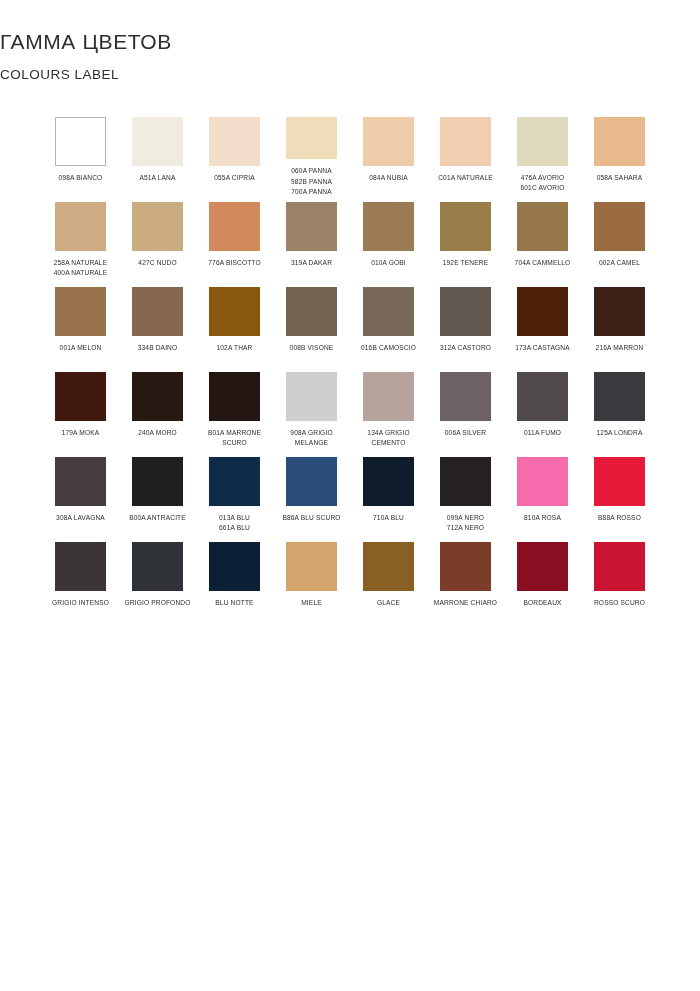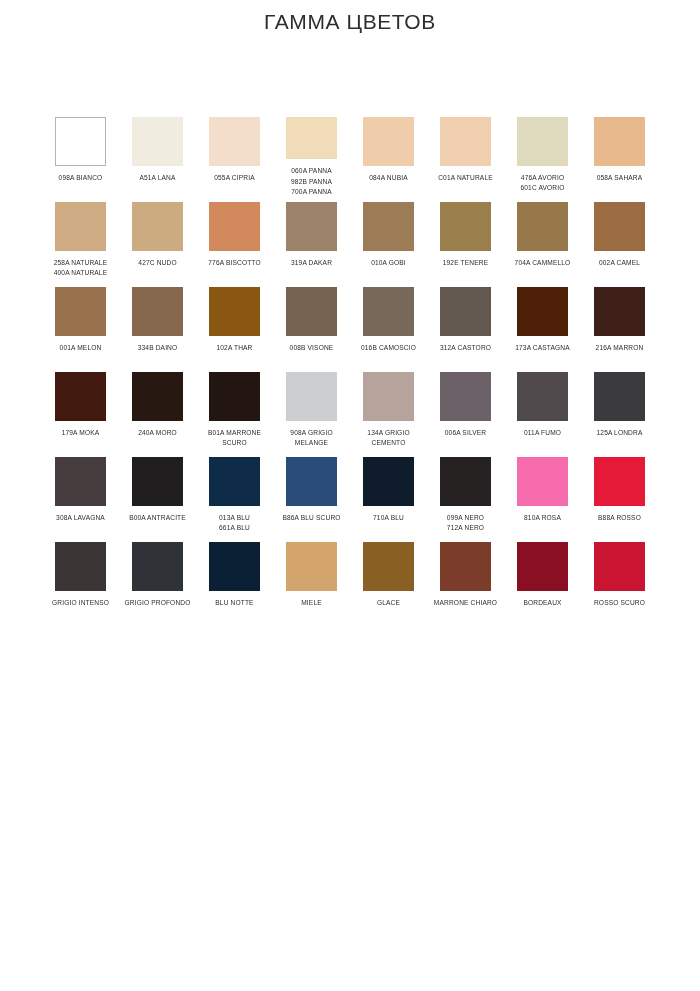--- a/index.html
+++ b/index.html
@@ -15,22 +15,21 @@
     position: relative;
     overflow: hidden;
   }
   .page {
     width: 700px;
     height: 991px;
     position: relative;
     background: #ffffff;
   }
   .titles {
-    padding-top: 8px;
-    text-align: center;
+    padding-top: 28px;
   }
   .title-ru {
     font-size: 21px;
     letter-spacing: 0.6px;
     color: #2e2e30;
     font-weight: 400;
     line-height: 1.35;
   }
   .title-it {
     font-size: 17px;
@@ -88,20 +87,21 @@
     width: 76px;
   }
 </style>
 </head>
 <body>
 
 <div class="page">
 
   <div class="titles">
     <div class="title-ru">ГАММА ЦВЕТОВ</div>
+    <div class="title-en">COLOURS LABEL</div>
   </div>
 
   <div class="grid" id="swatch-grid">
       <div class="row">
         <div class="cell">
           <div class="swatch bordered" style="background-color: rgb(255, 255, 255);"></div>
           <div class="label">098A BIANCO</div>
         </div>
         <div class="cell">
           <div class="swatch" style="background-color: rgb(241, 236, 224);"></div>

